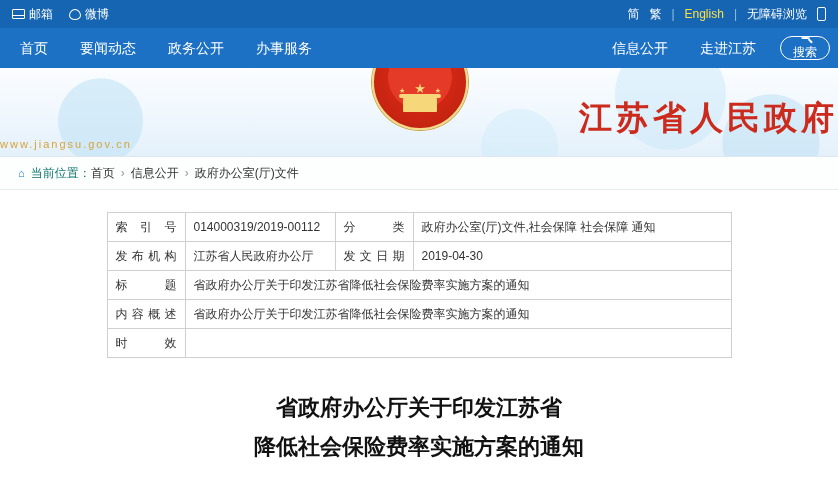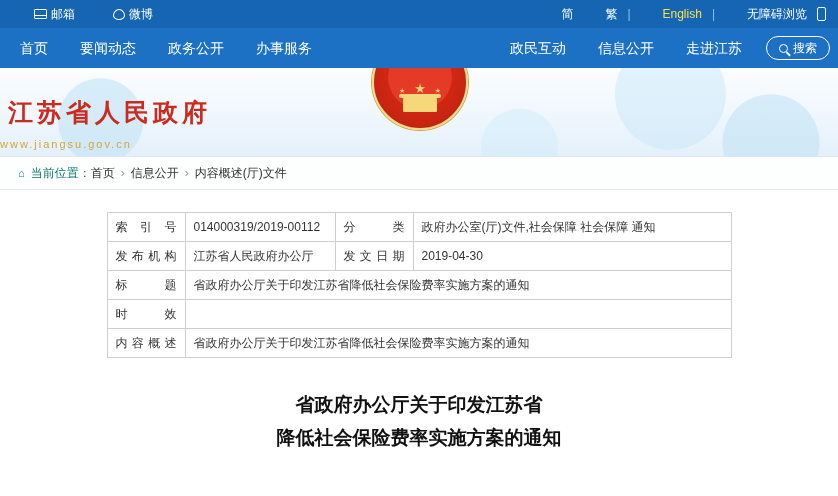--- a/index.html
+++ b/index.html
@@ -14,21 +14,21 @@
     height: 28px;
     background: #1665b3;
     color: #ffffff;
     display: flex;
     align-items: center;
     font-size: 12px;
     padding: 0 12px;
   }
   .topbar-left { display: flex; align-items: center; gap: 16px; }
   .topbar-right { margin-left: auto; display: flex; align-items: center; gap: 10px; font-size: 12px; }
-  .tb-item { display: flex; align-items: center; gap: 4px; cursor: pointer; white-space: nowrap; margin-left: 22px; }
+  .tb-item { display: flex; align-items: center; gap: 4px; cursor: pointer; white-space: nowrap; }
   .tb-sep { color: #8fc0e8; }
   .tb-strong { color: #fde047; }
   .icon-mail, .icon-weibo {
     display: inline-block; width: 13px; height: 10px; position: relative;
   }
   .icon-mail { border: 1px solid #fff; border-radius: 1px; }
   .icon-mail:before {
     content: ""; position: absolute; left: 0; top: 0; width: 11px; height: 5px;
     border-bottom: 1px solid #fff; transform: skewY(0deg);
   }
@@ -55,20 +55,21 @@
   .nav-item {
     padding: 0 16px; line-height: 40px; cursor: pointer; white-space: nowrap;
   }
   .nav-spacer { flex: 1; }
   .nav-right { padding-right: 8px; }
   .search-box {
     display: flex; align-items: center; gap: 5px;
     border: 1px solid #ffffff; border-radius: 13px;
     height: 24px; padding: 0 12px; margin-left: 8px; font-size: 12px;
     cursor: pointer;
+    flex-direction: column;
   }
   .mag {
     width: 9px; height: 9px; border: 1.5px solid #fff; border-radius: 50%;
     position: relative; display: inline-block;
   }
   .mag:after {
     content: ""; position: absolute; right: -4px; bottom: -3px;
     width: 5px; height: 1.5px; background: #fff; transform: rotate(45deg);
   }
   
@@ -112,24 +113,24 @@
   }
   .emblem-star {
     position: absolute; top: 0; left: 50%; transform: translateX(-50%);
     color: #f6d77a; font-size: 13px; line-height: 13px;
   }
   .emblem-star-sm {
     position: absolute; color: #f6d77a; font-size: 7px; line-height: 7px; top: 5px;
   }
   .banner-title {
     position: absolute; left: 0; right: 0; top: 28px;
-    text-align: left;
+    text-align: right;
     font-family: "DejaVu Serif", serif;
     font-weight: bold;
-    font-size: 25px;
+    font-size: 33px;
     letter-spacing: 4px;
     color: #cc2a1d;
     padding-left: 8px;
   }
   .banner-url {
     position: absolute; left: 0; right: 0; top: 70px;
     text-align: left;
     color: #d8a43a;
     font-size: 11px;
     letter-spacing: 2px;
@@ -176,21 +177,21 @@
     padding: 5px 12px;
   }
   td.val { color: #333; }
   .w-val1 { width: 150px; }
   .w-lbl2 { width: 66px; }
   .doc-title {
     text-align: center;
     margin-top: 30px;
     font-family: "DejaVu Serif", serif;
     font-weight: bold;
-    font-size: 19px;
+    font-size: 22px;
     color: #111;
     line-height: 1.75;
   }
 </style>
 </head>
 <body>
 
 <div class="topbar">
   <div class="topbar-left">
     <span class="tb-item">
@@ -215,21 +216,20 @@
 
 <div class="navbar">
   <div class="nav-left">
     <span class="nav-item">首页</span>
     <span class="nav-item">要闻动态</span>
     <span class="nav-item">政务公开</span>
     <span class="nav-item">办事服务</span>
   </div>
   <div class="nav-spacer"></div>
   <div class="nav-right">
-    <span class="nav-item">政民互动</span>
     <span class="nav-item">信息公开</span>
     <span class="nav-item">走进江苏</span>
     <span class="search-box">
       <span class="mag"></span>
       <span>搜索</span>
     </span>
   </div>
 </div>
 
 <div class="banner">
@@ -245,21 +245,21 @@
   <div class="banner-url">www.jiangsu.gov.cn</div>
 </div>
 
 <div class="crumb-wrap">
   <span class="home-ico">⌂</span>
   <span class="crumb-label">当前位置：</span>
   <span class="crumb-link">首页</span>
   <span class="crumb-sep">›</span>
   <span class="crumb-link">信息公开</span>
   <span class="crumb-sep">›</span>
-  <span class="crumb-link">内容概述(厅)文件</span>
+  <span class="crumb-link">政府办公室(厅)文件</span>
 </div>
 
 <div class="doc">
 
   <table class="meta">
     <tbody>
       <tr>
         <td class="lbl">索引号</td>
         <td class="val w-val1">014000319/2019-00112</td>
         <td class="lbl w-lbl2">分　类</td>
@@ -269,26 +269,26 @@
         <td class="lbl">发布机构</td>
         <td class="val w-val1">江苏省人民政府办公厅</td>
         <td class="lbl w-lbl2">发文日期</td>
         <td class="val">2019-04-30</td>
       </tr>
       <tr>
         <td class="lbl">标　题</td>
         <td class="val" colspan="3">省政府办公厅关于印发江苏省降低社会保险费率实施方案的通知</td>
       </tr>
       <tr>
+        <td class="lbl">内容概述</td>
+        <td class="val" colspan="3">省政府办公厅关于印发江苏省降低社会保险费率实施方案的通知</td>
+      </tr>
+      <tr>
         <td class="lbl">时　效</td>
         <td class="val" colspan="3"></td>
-      </tr>
-      <tr>
-        <td class="lbl">内容概述</td>
-        <td class="val" colspan="3">省政府办公厅关于印发江苏省降低社会保险费率实施方案的通知</td>
       </tr>
     </tbody>
   </table>
 
   <div class="doc-title">
     <div>省政府办公厅关于印发江苏省</div>
     <div>降低社会保险费率实施方案的通知</div>
   </div>
 
 </div>

